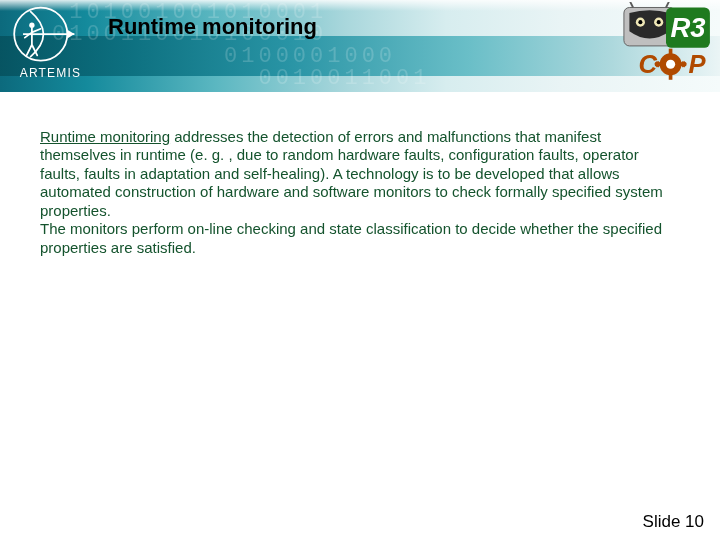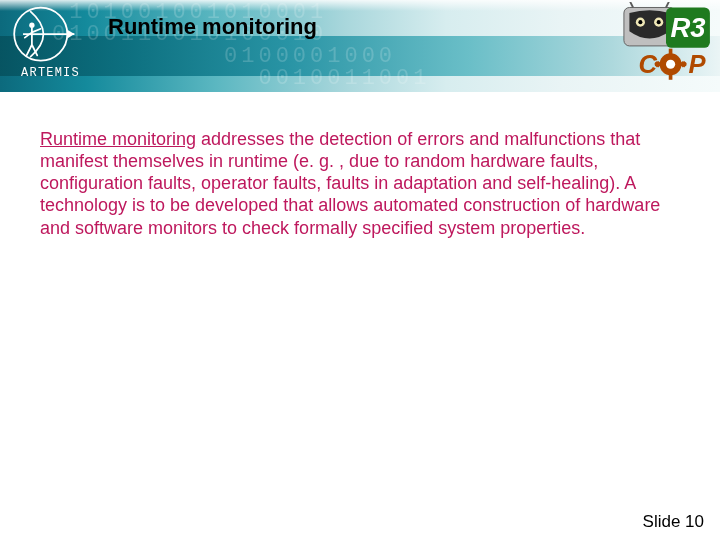--- a/index.html
+++ b/index.html
@@ -73,21 +73,20 @@
   }
 
   
   .artemis-logo {
     position: absolute;
     left: 8px;
     top: 4px;
     width: 85px;
     height: 80px;
     color: #ffffff;
-    font-family: Liberation Mono, monospace;
   }
   .artemis-logo svg { display: block; }
   .artemis-text {
     position: absolute;
     left: 0;
     bottom: 4px;
     width: 100%;
     text-align: center;
     font-size: 12px;
     letter-spacing: 1.2px;
@@ -114,23 +113,23 @@
     font-weight: 700;
     color: #000000;
   }
 
   
   .body {
     position: absolute;
     left: 40px;
     right: 44px;
     top: 128px;
-    font-size: 18px;
+    font-size: 15px;
     line-height: 1.23;
-    color: #be185d;
+    color: #14532d;
   }
   .lead {
     text-decoration: underline;
   }
 
   
   .footer {
     position: absolute;
     right: 16px;
     bottom: 8px;
@@ -203,17 +202,18 @@
         <text x="84" y="78" text-anchor="middle" font-family="Arial Black, Arial, sans-serif" font-size="28" font-weight="900" fill="#b04a00">P</text>
       </svg>
     </div>
 
     <div class="slide-title">Runtime monitoring</div>
   </div>
 
   <div class="body">
     <span class="lead">Runtime monitoring</span><span> addresses the detection of errors and malfunctions that manifest themselves in runtime (e. g. , due to random hardware faults, configuration faults, operator faults, faults in adaptation and self-healing). A technology is to be developed that allows automated construction of hardware and software monitors to check formally specified system properties.</span>
     <br>
+    <span>The monitors perform on-line checking and state classification to decide whether the specified properties are satisfied.</span>
   </div>
 
   <div class="footer">Slide 10</div>
 
 </div>
 
 </body></html>

